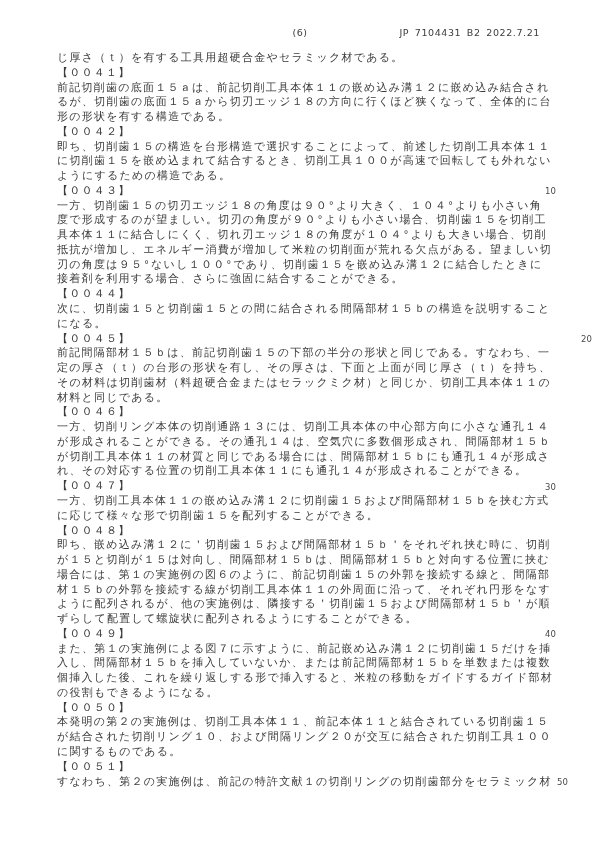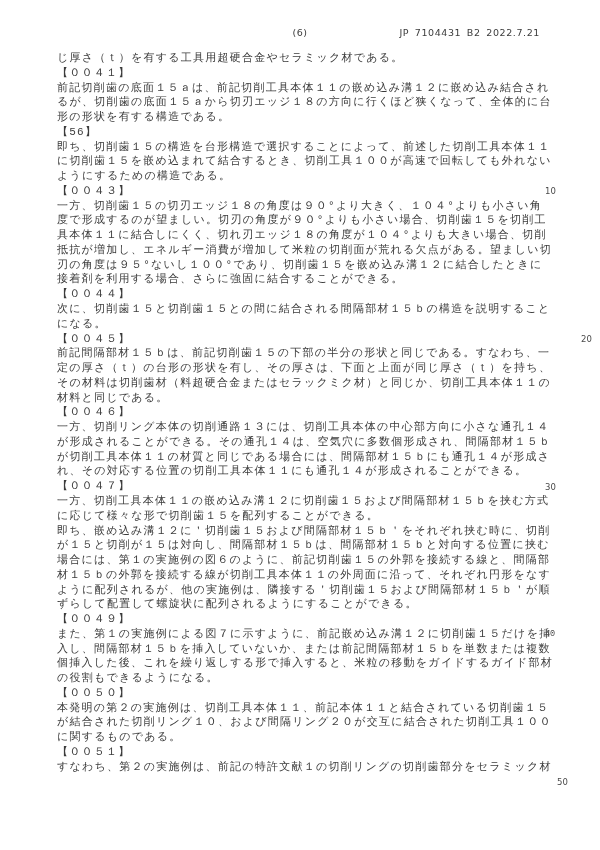--- a/index.html
+++ b/index.html
@@ -51,40 +51,40 @@
     width: 20px;
     text-align: left;
     font-size: 8.5px;
     line-height: 14.78px;
     height: 14.78px;
     color: #4a4a4a;
   }
   .mnum-10 { top: 184px; }
   .mnum-20 { top: 331.5px; margin-left: 36px; }
   .mnum-30 { top: 479.5px; }
-  .mnum-40 { top: 627px; font-family: Liberation Mono, monospace; }
+  .mnum-40 { top: 627px; }
   .mnum-50 { top: 774.5px; padding-left: 12px; }
 </style>
 </head>
 <body>
 
 <div class="page">
 
   <div class="header">
     <span class="page-num">(6)</span>
     <span class="pub-ref">JP 7104431 B2 2022.7.21</span>
   </div>
 
   <div class="body-text">
     <div class="tline">じ厚さ（ｔ）を有する工具用超硬合金やセラミック材である。</div>
     <div class="tline">【００４１】</div>
     <div class="tline">前記切削歯の底面１５ａは、前記切削工具本体１１の嵌め込み溝１２に嵌め込み結合され</div>
     <div class="tline">るが、切削歯の底面１５ａから切刃エッジ１８の方向に行くほど狭くなって、全体的に台</div>
     <div class="tline">形の形状を有する構造である。</div>
-    <div class="tline">【56】</div>
+    <div class="tline">【００４２】</div>
     <div class="tline">即ち、切削歯１５の構造を台形構造で選択することによって、前述した切削工具本体１１</div>
     <div class="tline">に切削歯１５を嵌め込まれて結合するとき、切削工具１００が高速で回転しても外れない</div>
     <div class="tline">ようにするための構造である。</div>
     <div class="tline">【００４３】</div>
     <div class="tline">一方、切削歯１５の切刃エッジ１８の角度は９０°より大きく、１０４°よりも小さい角</div>
     <div class="tline">度で形成するのが望ましい。切刃の角度が９０°よりも小さい場合、切削歯１５を切削工</div>
     <div class="tline">具本体１１に結合しにくく、切れ刃エッジ１８の角度が１０４°よりも大きい場合、切削</div>
     <div class="tline">抵抗が増加し、エネルギー消費が増加して米粒の切削面が荒れる欠点がある。望ましい切</div>
     <div class="tline">刃の角度は９５°ないし１００°であり、切削歯１５を嵌め込み溝１２に結合したときに</div>
     <div class="tline">接着剤を利用する場合、さらに強固に結合することができる。</div>
@@ -97,20 +97,21 @@
     <div class="tline">その材料は切削歯材（料超硬合金またはセラックミク材）と同じか、切削工具本体１１の</div>
     <div class="tline">材料と同じである。</div>
     <div class="tline">【００４６】</div>
     <div class="tline">一方、切削リング本体の切削通路１３には、切削工具本体の中心部方向に小さな通孔１４</div>
     <div class="tline">が形成されることができる。その通孔１４は、空気穴に多数個形成され、間隔部材１５ｂ</div>
     <div class="tline">が切削工具本体１１の材質と同じである場合には、間隔部材１５ｂにも通孔１４が形成さ</div>
     <div class="tline">れ、その対応する位置の切削工具本体１１にも通孔１４が形成されることができる。</div>
     <div class="tline">【００４７】</div>
     <div class="tline">一方、切削工具本体１１の嵌め込み溝１２に切削歯１５および間隔部材１５ｂを挟む方式</div>
     <div class="tline">に応じて様々な形で切削歯１５を配列することができる。</div>
+    <div class="tline">【００４８】</div>
     <div class="tline">即ち、嵌め込み溝１２に＇切削歯１５および間隔部材１５ｂ＇をそれぞれ挟む時に、切削</div>
     <div class="tline">が１５と切削が１５は対向し、間隔部材１５ｂは、間隔部材１５ｂと対向する位置に挟む</div>
     <div class="tline">場合には、第１の実施例の図６のように、前記切削歯１５の外郭を接続する線と、間隔部</div>
     <div class="tline">材１５ｂの外郭を接続する線が切削工具本体１１の外周面に沿って、それぞれ円形をなす</div>
     <div class="tline">ように配列されるが、他の実施例は、隣接する＇切削歯１５および間隔部材１５ｂ＇が順</div>
     <div class="tline">ずらして配置して螺旋状に配列されるようにすることができる。</div>
     <div class="tline">【００４９】</div>
     <div class="tline">また、第１の実施例による図７に示すように、前記嵌め込み溝１２に切削歯１５だけを挿</div>
     <div class="tline">入し、間隔部材１５ｂを挿入していないか、または前記間隔部材１５ｂを単数または複数</div>
     <div class="tline">個挿入した後、これを繰り返しする形で挿入すると、米粒の移動をガイドするガイド部材</div>

